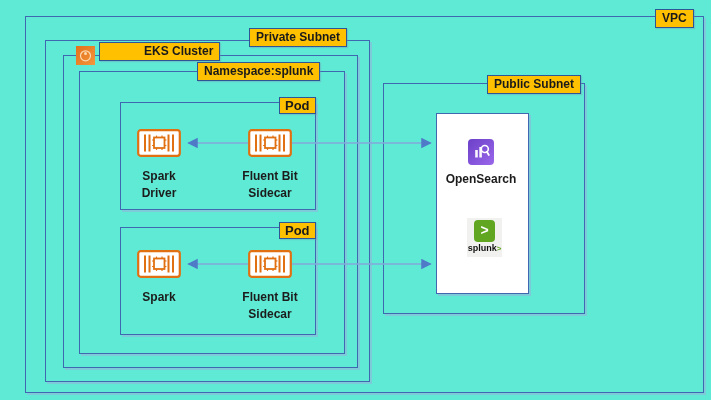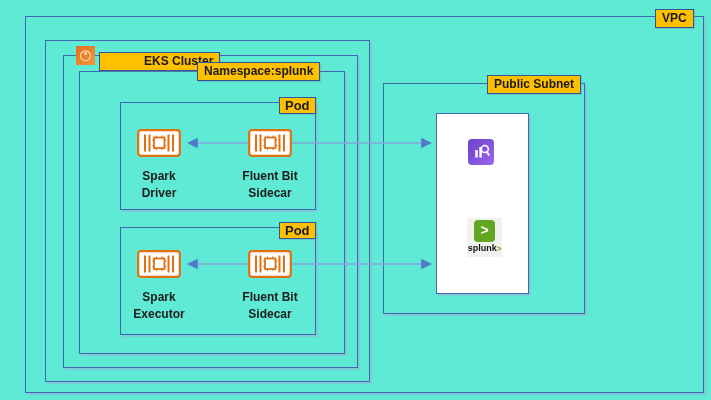--- a/index.html
+++ b/index.html
@@ -17,21 +17,21 @@
   .box.public  {left:383px;top:83px; width:200px;height:229px;}
   .box.dest    {left:436px;top:113px;width:91px; height:179px;background:#fff;z-index:2;}
 
   
   .tag{position:absolute;background:#FFC000;border:1.4px solid #2E5697;color:#1a1a1a;
        font-weight:bold;font-size:12px;line-height:17px;padding:0 6px;z-index:5;white-space:nowrap;
        box-shadow:1px 1px 1px rgba(120,140,180,.35);}
   .tag.small{font-size:13px;line-height:15px;padding:0 5px;}
   .tag.vpc    {left:655px;top:9px;}
   .tag.private{left:249px;top:28px;}
-  .tag.eks    {left:99px; top:52px;padding-left:44px;}
+  .tag.eks    {left:99px; top:42px;padding-left:44px;}
   .tag.ns     {left:197px;top:62px;}
   .tag.pod1   {left:279px;top:97px;}
   .tag.pod2   {left:279px;top:222px;}
   .tag.public {left:487px;top:75px;}
 
   
   svg.arrows{position:absolute;left:0;top:0;z-index:3;}
 
   
   .icon{position:absolute;z-index:4;line-height:0;}
@@ -79,20 +79,21 @@
         <path d="M0,0 L7,3.5 L0,7 Z" fill="#4E7AC7"></path>
       </marker>
     </defs>
     <path d="M248,143 L188,143" stroke="#84A7DC" stroke-width="1.5" fill="none" marker-end="url(#ah)"></path>
     <path d="M292,143 L431,143" stroke="#84A7DC" stroke-width="1.5" fill="none" marker-end="url(#ah)"></path>
     <path d="M248,264 L188,264" stroke="#84A7DC" stroke-width="1.5" fill="none" marker-end="url(#ah)"></path>
     <path d="M292,264 L431,264" stroke="#84A7DC" stroke-width="1.5" fill="none" marker-end="url(#ah)"></path>
   </svg>
 
   <div class="tag vpc">VPC</div>
+  <div class="tag private">Private Subnet</div>
   <div class="tag eks">EKS Cluster</div>
   <div class="tag ns">Namespace:splunk</div>
   <div class="tag small pod1">Pod</div>
   <div class="tag small pod2">Pod</div>
   <div class="tag public">Public Subnet</div>
 
   <div class="icon eks-badge">
     <svg width="19" height="19" viewBox="0 0 19 19">
       <defs>
         <linearGradient id="gEks" x1="0" y1="0" x2="1" y2="1">
@@ -190,21 +191,20 @@
   <div class="caption cap-driver">
     <div>Spark</div>
     <div>Driver</div>
   </div>
   <div class="caption cap-fb1">
     <div>Fluent Bit</div>
     <div>Sidecar</div>
   </div>
   <div class="caption cap-exec">
     <div>Spark</div>
-    <div>Executor</div>
   </div>
   <div class="caption cap-fb2">
     <div>Fluent Bit</div>
     <div>Sidecar</div>
   </div>
 
   <div class="icon os">
     <svg width="26" height="26" viewBox="0 0 26 26">
       <defs>
         <linearGradient id="gOs" x1="0" y1="0" x2="1" y2="1">
@@ -212,19 +212,22 @@
             <stop offset="1" stop-color="#9A67EA"></stop>
         </linearGradient>
       </defs>
       <rect width="26" height="26" rx="4" fill="url(#gOs)"></rect>
       <rect x="7.2" y="11" width="2.6" height="7.5" fill="#fff" opacity=".95"></rect>
       <rect x="11.3" y="8" width="2.6" height="10.5" fill="#fff" opacity=".95"></rect>
       <circle cx="16.8" cy="10" r="3.5" fill="none" stroke="#fff" stroke-width="1.6"></circle>
       <line x1="18.9" y1="12.8" x2="20.8" y2="16" stroke="#fff" stroke-width="1.8" stroke-linecap="round"></line>
     </svg>
   </div>
+  <div class="caption cap-os">
+    <div>OpenSearch</div>
+  </div>
 
   <div class="splunk-wrap">
     <div class="splunk-green">&gt;</div>
     <div class="splunk-text"><span>splunk</span><span class="sg">&gt;</span></div>
   </div>
 
 </div>
 
 </body></html>

